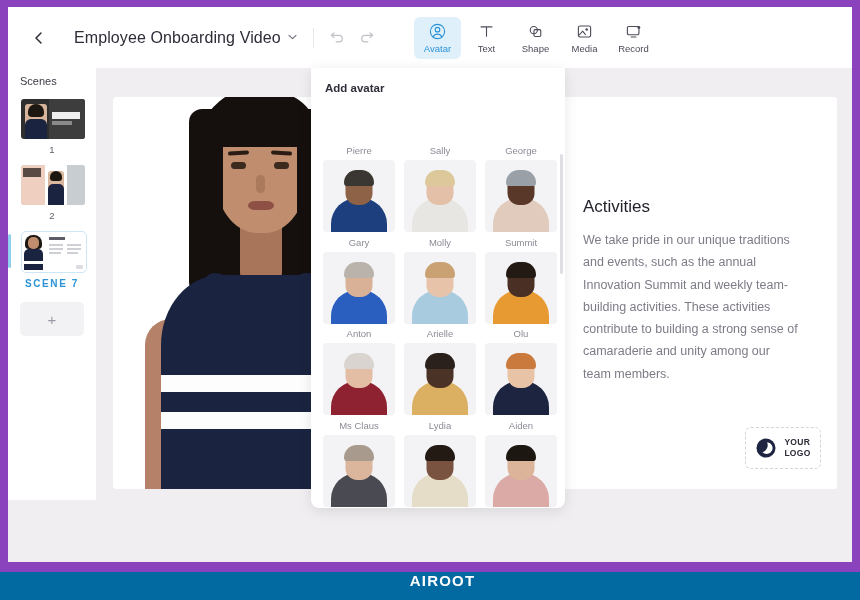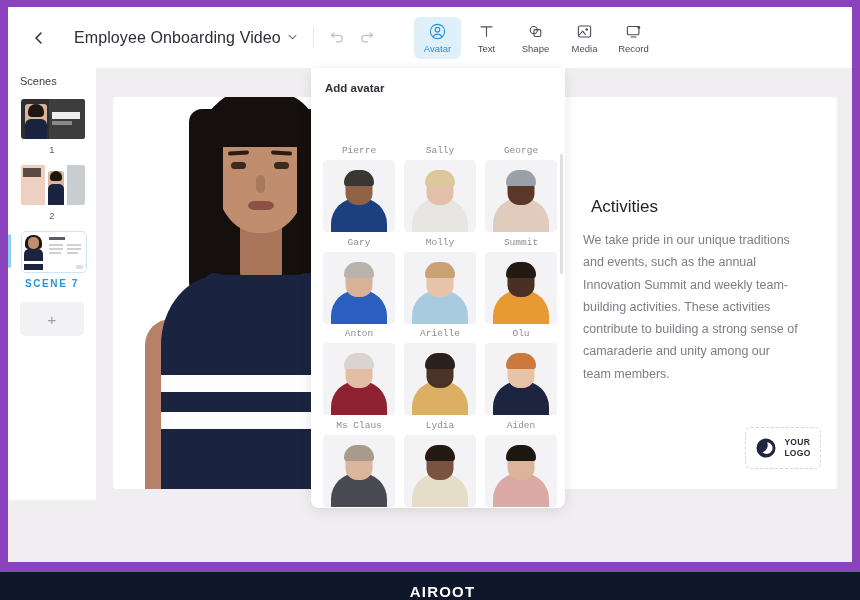--- a/index.html
+++ b/index.html
@@ -17,22 +17,22 @@
   }
   .frame-inner {
     position: absolute;
     left: 8px; top: 7px; right: 8px; bottom: 38px;
     background: #f0eef0;
     overflow: hidden;
   }
   .brand-bar {
     position: absolute;
     left: 0; right: 0; bottom: 0; height: 28px;
-    background: #0f172a;
-    display: flex; align-items: flex-end; justify-content: center; padding-left: 25px;
+    background: #0369a1;
+    display: flex; align-items: flex-start; justify-content: center; padding-left: 25px;
   }
   .brand-bar span {
     color: #ffffff;
     font-size: 15px;
     font-weight: bold;
     letter-spacing: 1.2px;
   }
 
   
   .app-header {
@@ -171,21 +171,21 @@
       background: #1a2440; border-radius: 12px; transform: rotate(-10deg); }
   .fg-stripe1 { position: absolute; left: 18px; top: 296px; width: 200px; height: 17px;
       background: #fdfdfd; }
   .fg-stripe2 { position: absolute; left: 18px; top: 333px; width: 200px; height: 17px;
       background: #fdfdfd; }
 
   
   .act {
     position: absolute; left: 470px; top: 100px; width: 215px;
   }
-  .act h2 { font-size: 17px; color: #23232c; font-weight: normal; margin-bottom: 12px; margin-left: 8px; }
+  .act h2 { font-size: 17px; color: #23232c; font-weight: normal; margin-bottom: 12px; }
   .act p { font-size: 12.5px; line-height: 1.78; color: #7c7c87; }
 
   .logo-badge {
     position: absolute; right: 16px; bottom: 20px;
     width: 76px; height: 42px; background: #fff;
     border: 1px dashed #d4d4dc; border-radius: 6px;
     display: flex; align-items: center; justify-content: center; gap: 7px;
   }
   .logo-badge .ring { width: 22px; height: 22px; }
   .logo-badge .lt { font-size: 8.5px; font-weight: bold; color: #2b2b3a; line-height: 1.35; letter-spacing: .3px; }
@@ -209,21 +209,20 @@
     border: none; outline: none; background: transparent;
     font-size: 10.5px; color: #3a3a46; width: 100%;
     font-family: "Liberation Sans", sans-serif;
   }
   .search input::placeholder { color: #b8b8c2; }
 
   .grid {
     position: absolute; left: 12px; right: 0; top: 74px; bottom: 0;
     display: grid; grid-template-columns: repeat(3, 72px);
     column-gap: 9px;
-    font-family: Liberation Mono, monospace;
   }
   .cell { width: 72px; cursor: pointer; }
   .cell .nm {
     font-size: 9.5px; color: #8b8b96; text-align: center;
     height: 18px; line-height: 18px; overflow: hidden; white-space: nowrap;
   }
   .cell .ph {
     width: 72px; height: 72px; background: #f3f3f5; border-radius: 4px;
     position: relative; overflow: hidden;
   }

